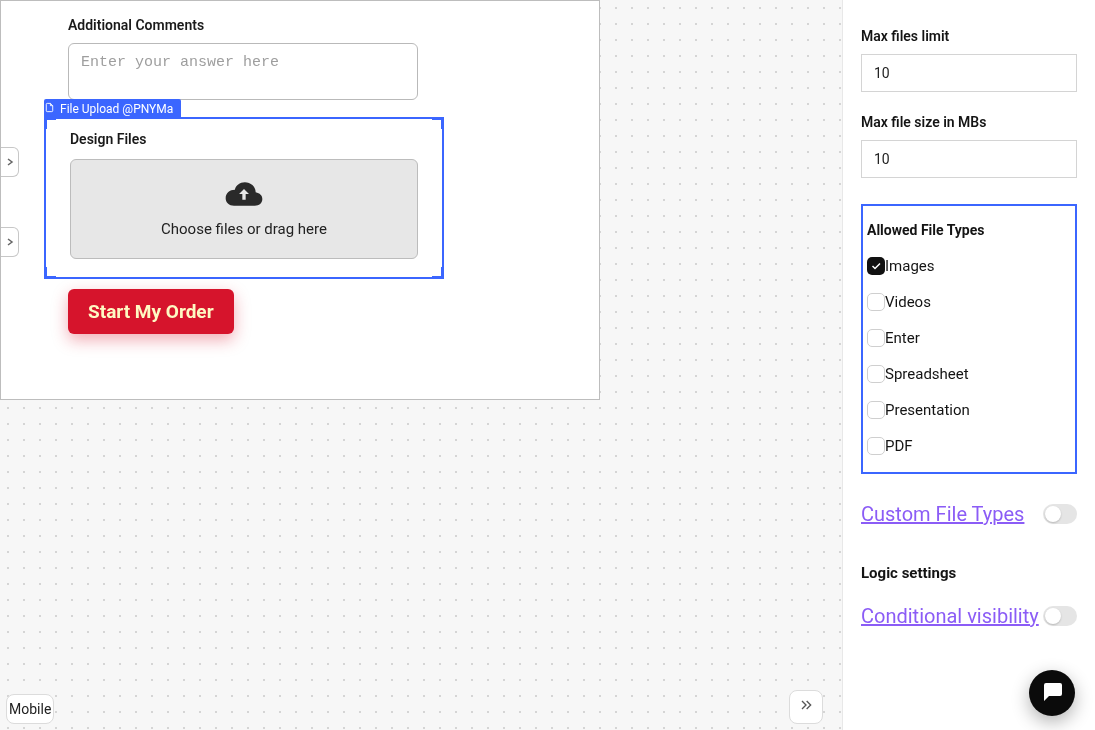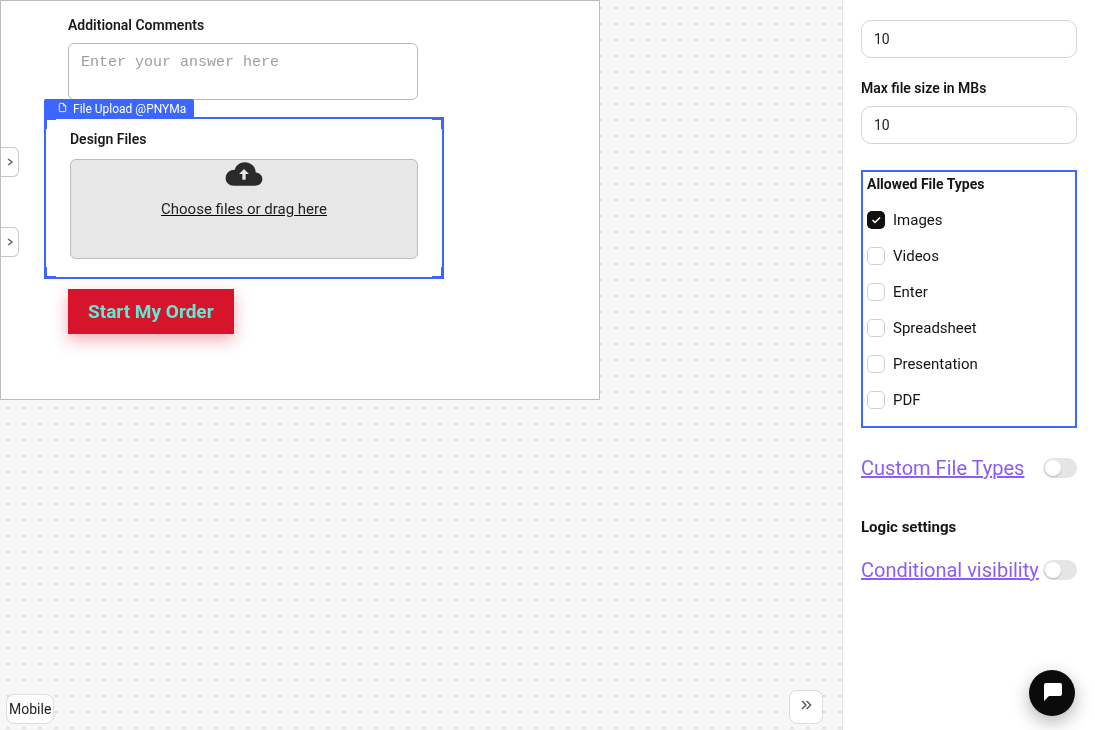--- a/index.html
+++ b/index.html
@@ -38,39 +38,38 @@
     position:absolute; left:43px; top:116px; width:400px; height:162px;
     border:2px solid #3b66ff;
   }
   .sel-corner { position:absolute; width:12px; height:12px; }
   .sel-corner.tl { left:-2px; top:-2px; border-left:3px solid #3b66ff; border-top:3px solid #3b66ff; }
   .sel-corner.tr { right:-2px; top:-2px; border-right:3px solid #3b66ff; border-top:3px solid #3b66ff; }
   .sel-corner.bl { left:-2px; bottom:-2px; border-left:3px solid #3b66ff; border-bottom:3px solid #3b66ff; }
   .sel-corner.br { right:-2px; bottom:-2px; border-right:3px solid #3b66ff; border-bottom:3px solid #3b66ff; }
   .sel-tag {
     position:absolute; left:-2px; top:-20px; height:20px;
-    background:#3b66ff; color:#fff; font-size:12px; padding:0 8px 0 13px;
+    background:#3b66ff; color:#fff; font-size:12px; padding:0 8px 0 0;
     display:flex; align-items:center; gap:5px; border-radius:2px 2px 0 0;
   }
   .sel-tag svg { width:11px; height:11px; }
 
   .upload-block { padding:12px 24px 18px 24px; }
   .dropzone {
     margin-top:12px; height:100px; border:1px solid #bcbcbc; border-radius:6px;
     background:#e7e7e7;
-    display:flex; flex-direction:column; align-items:center; 
+    display:flex; flex-direction:column; align-items:center; justify-content:center;
     gap:8px;
-    text-decoration:underline;
   }
   .dropzone svg { width:40px; height:28px; }
   .dropzone-text { font-size:15px; color:#222; }
 
   .submit-btn {
     position:absolute; left:67px; top:288px;
-    background:#d6142c; color:#5eead4; border:none; border-radius:0;
+    background:#d6142c; color:#fef9c3; border:none; border-radius:6px;
     font-size:19px; font-weight:700; padding:11px 20px;
     box-shadow:0 6px 16px rgba(214,20,44,.35);
     cursor:pointer;
   }
 
   
   .edge-handle {
     position:absolute; left:0; width:18px; height:30px;
     background:#fff; border:1px solid #c7c7c7; border-left:none;
     border-radius:0 6px 6px 0; display:flex; align-items:center; justify-content:center;
@@ -81,30 +80,30 @@
 
   
   .props {
     position:absolute; right:0; top:0; width:253px; height:730px;
     background:#ffffff; border-left:1px solid #e8e8e8;
     padding:20px 18px 20px 18px;
   }
   .prop-label { font-size:14px; font-weight:600; color:#141414; margin:10px 0 10px 0; }
   .prop-label.first { margin-top:8px; }
   .num-input {
-    width:100%; height:38px; border:1px solid #d4d4d4; border-radius:10px;
+    width:100%; height:38px; border:1px solid #d4d4d4; border-radius:0;
     padding:0 12px; font-size:14px; color:#222;
   }
 
   .allowed-box {
-    margin-top:26px; border:2px solid #3b66ff; padding:2px 6px 8px 4px;
+    margin-top:26px; border:2px solid #3b66ff; padding:14px 6px 8px 4px;
     width:100%;
   }
   .allowed-title { font-size:14px; font-weight:700; color:#141414; margin:2px 0 10px 0; }
-  .ft-row { display:flex; align-items:center; gap:8px; height:36px;text-align:center; }
+  .ft-row { display:flex; align-items:center; gap:0; height:36px;text-align:center; }
   .cb {
     width:18px; height:18px; border-radius:5px; display:flex; align-items:center; justify-content:center;
     flex:0 0 18px;
   }
   .cb.off { border:1.5px solid #cfcfcf; background:#fff; }
   .cb.on  { background:#111; }
   .cb.on svg { width:12px; height:12px; }
   .ft-label { font-size:15px; color:#141414; }
 
   .toggle-row { display:flex; align-items:center; justify-content:space-between; margin-top:28px; }
@@ -192,20 +191,21 @@
   </div>
   <div class="edge-handle h2">
     <svg width="10" height="10" viewBox="0 0 10 10">
         <path d="M3 2l4 3-4 3" fill="none" stroke="#666" stroke-width="1.5"></path>
       </svg>
   </div>
 </div>
 
 <div class="props">
 
+  <div class="prop-label first">Max files limit</div>
   <input class="num-input" value="10" style="">
 
   <div class="prop-label" style="margin-top:22px">Max file size in MBs</div>
   <input class="num-input" value="10" style="">
 
   <div class="allowed-box">
     <div class="allowed-title">Allowed File Types</div>
     <div id="ft-list">
         <div class="ft-row">
           <div class="cb on">

